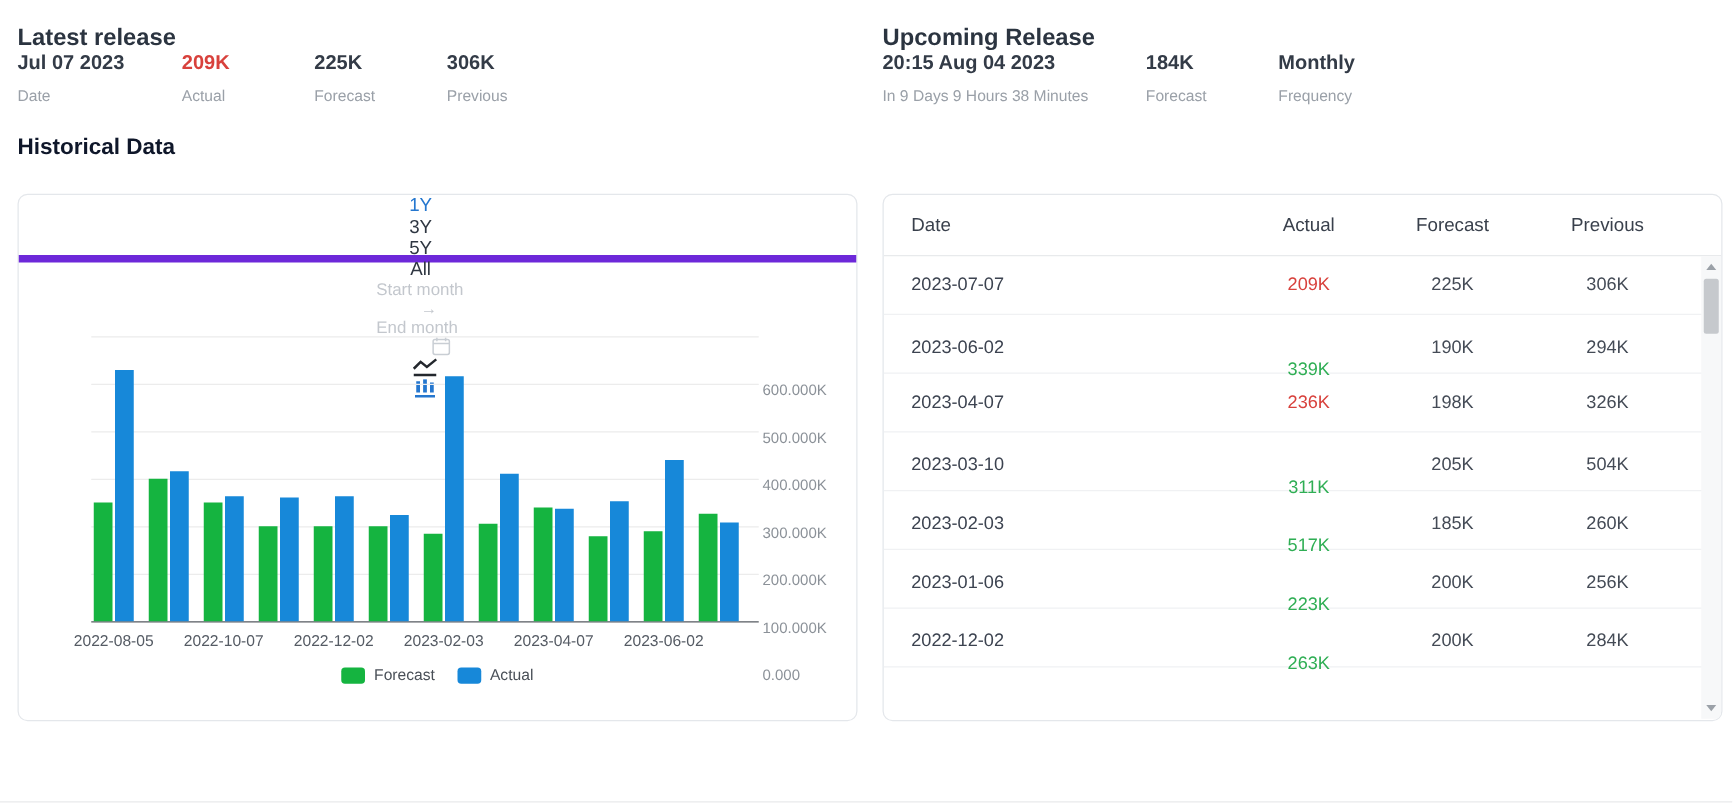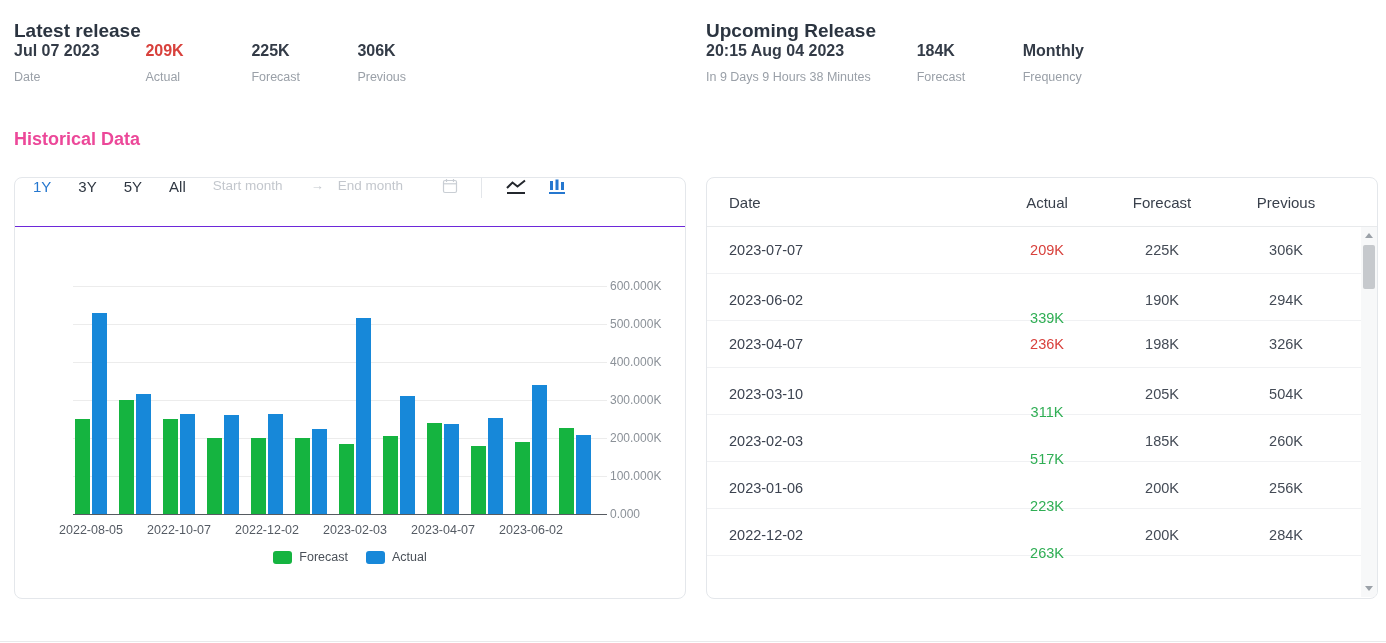--- a/index.html
+++ b/index.html
@@ -12,45 +12,45 @@
   .grid-2{display:grid;grid-template-columns:672px 672px;column-gap:20px;}
 
   
   .sec-title{font-size:19px;font-weight:700;color:#2b3440;margin:20px 0 0 0;}
   .stats{display:flex;gap:46px;}
   .stat{min-width:60px;}
   .stat-value{font-size:16px;font-weight:700;color:#333b47;white-space:nowrap;}
   .stat-value.red{color:#d8413c;}
   .stat-label{font-size:12.5px;color:#9aa0a8;margin-top:10px;font-weight:400;white-space:nowrap;}
 
-  .hist-title{font-size:18px;font-weight:700;color:#ec4899;margin:45px 0 0 0;}
+  .hist-title{font-size:18px;font-weight:700;color:#0f172a;margin:23px 0 0 0;}
 
   
   .panels{display:grid;grid-template-columns:672px 672px;column-gap:20px;margin-top:27px;}
   .panel{border:1px solid #e4e7eb;border-radius:8px;background:#fff;box-sizing:border-box;}
   .chart-panel{height:422px;}
   .table-panel{height:422px;position:relative;overflow:hidden;}
 
   
-  .toolbar{height:48px;display:flex;align-items:flex-start;padding:0 18px;border-bottom:1px solid #6d28d9;}
+  .toolbar{height:48px;display:flex;align-items:center;padding:0 18px;border-bottom:6px solid #6d28d9;flex-direction:column;}
   .range-tab{font-size:15px;color:#2f3742;margin-right:27px;cursor:pointer;}
   .range-tab.active{color:#2577cf;}
   .month-input{color:#c3c7cd;font-size:13.5px;cursor:text;}
   .month-start{margin-left:0;width:98px;}
   .month-end{width:98px;}
   .range-arrow{color:#c3c7cd;font-size:13px;margin-right:14px;}
   .cal-btn{margin-left:6px;display:flex;align-items:center;cursor:pointer;}
   .tb-divider{width:1px;height:20px;background:#e3e6ea;margin:0 23px;}
   .chart-type-btn{display:flex;align-items:center;margin-right:20px;cursor:pointer;}
 
   
   .chart-region{position:relative;height:316px;}
   .gridline{position:absolute;left:58px;width:534px;height:1px;background:#ececec;}
   .axis-line{background:#565b61;}
-  .y-label{position:absolute;left:595px;font-size:12px;color:#8b9198;white-space:nowrap;}
+  .y-label{position:absolute;left:595px;font-size:12px;color:#8b9198;white-space:nowrap;margin-top:43px;}
   .x-label{position:absolute;font-size:12.5px;color:#555b64;transform:translateX(-50%);white-space:nowrap;}
   .bar{position:absolute;width:15px;bottom:29px;}
 
   .legend{display:flex;justify-content:center;align-items:center;gap:18px;margin-top:7px;}
   .legend-item{display:flex;align-items:center;gap:7px;font-size:12.5px;color:#4a5058;cursor:pointer;}
   .swatch{width:19px;height:13px;border-radius:3px;}
 
   
   .t-header{display:grid;grid-template-columns:1fr 112px 118px 130px;padding:0 26px 0 22px;
     height:48px;align-items:center;border-bottom:1px solid #e8eaec;font-size:15px;color:#39404c;}

